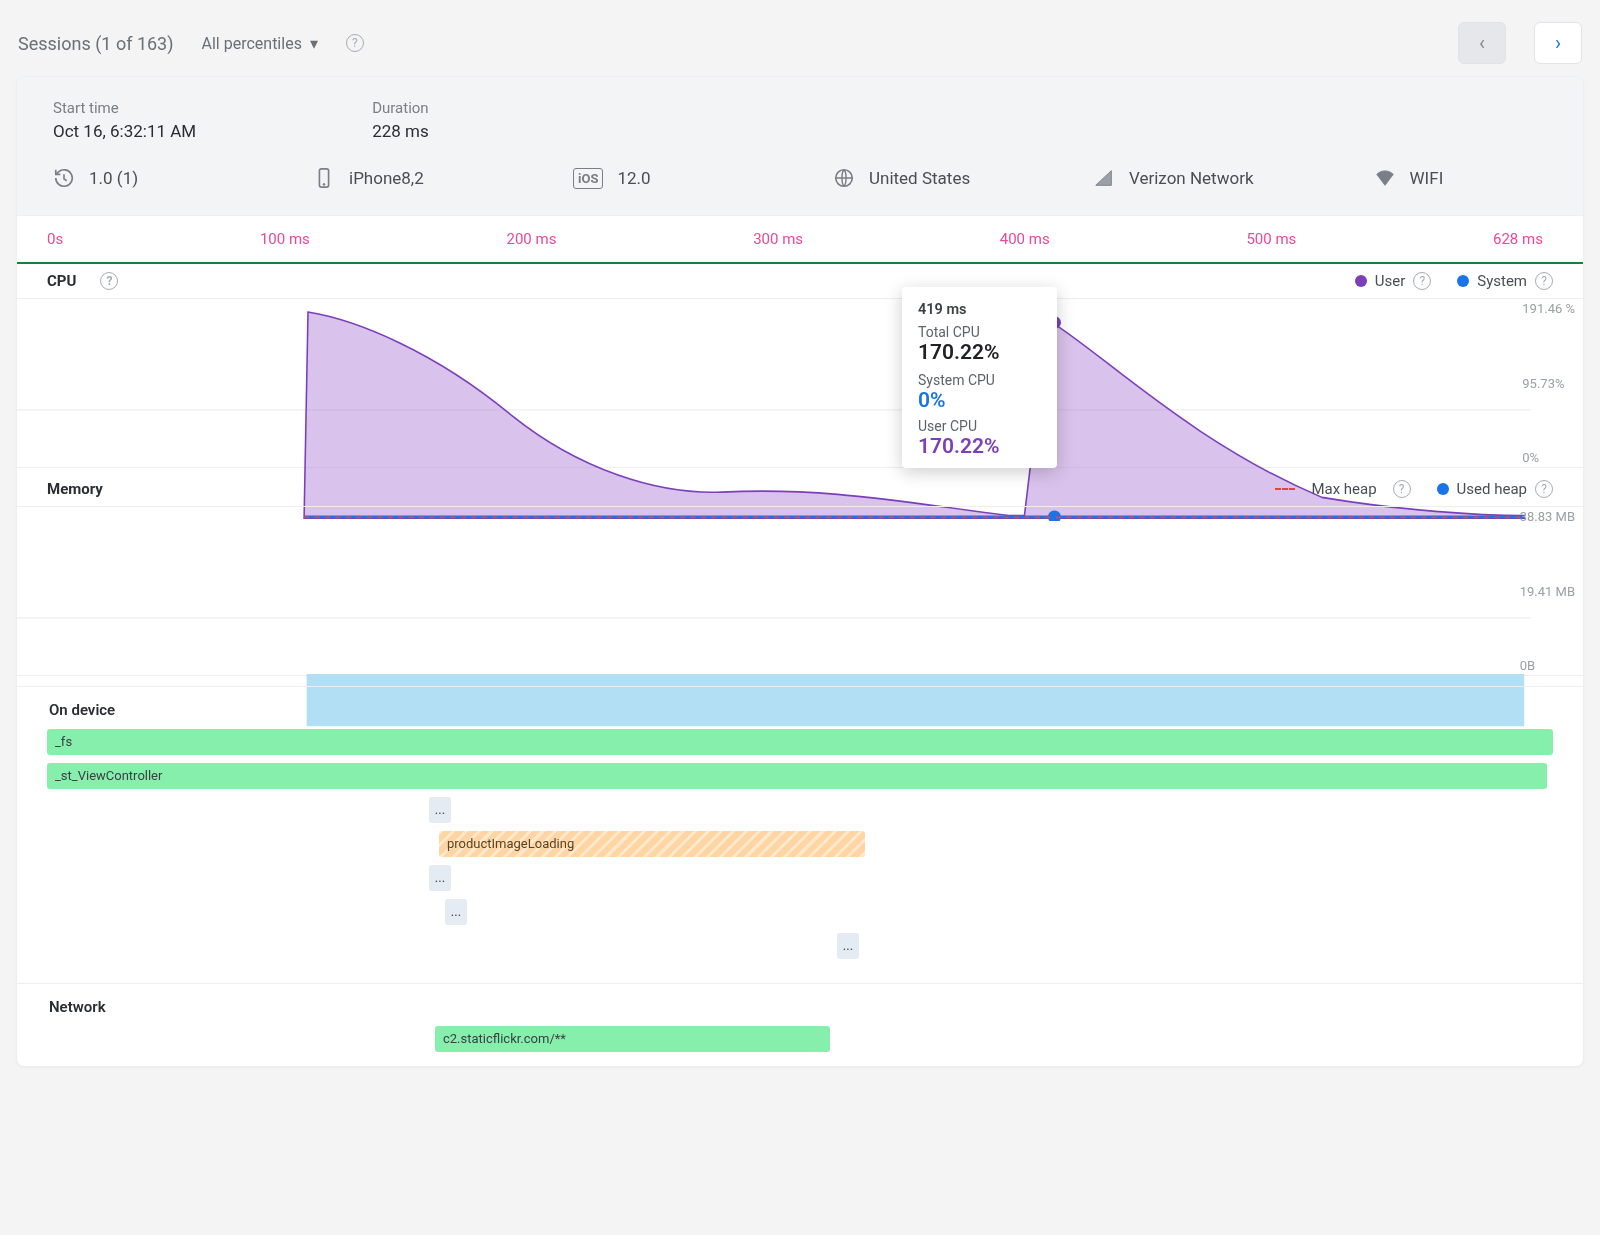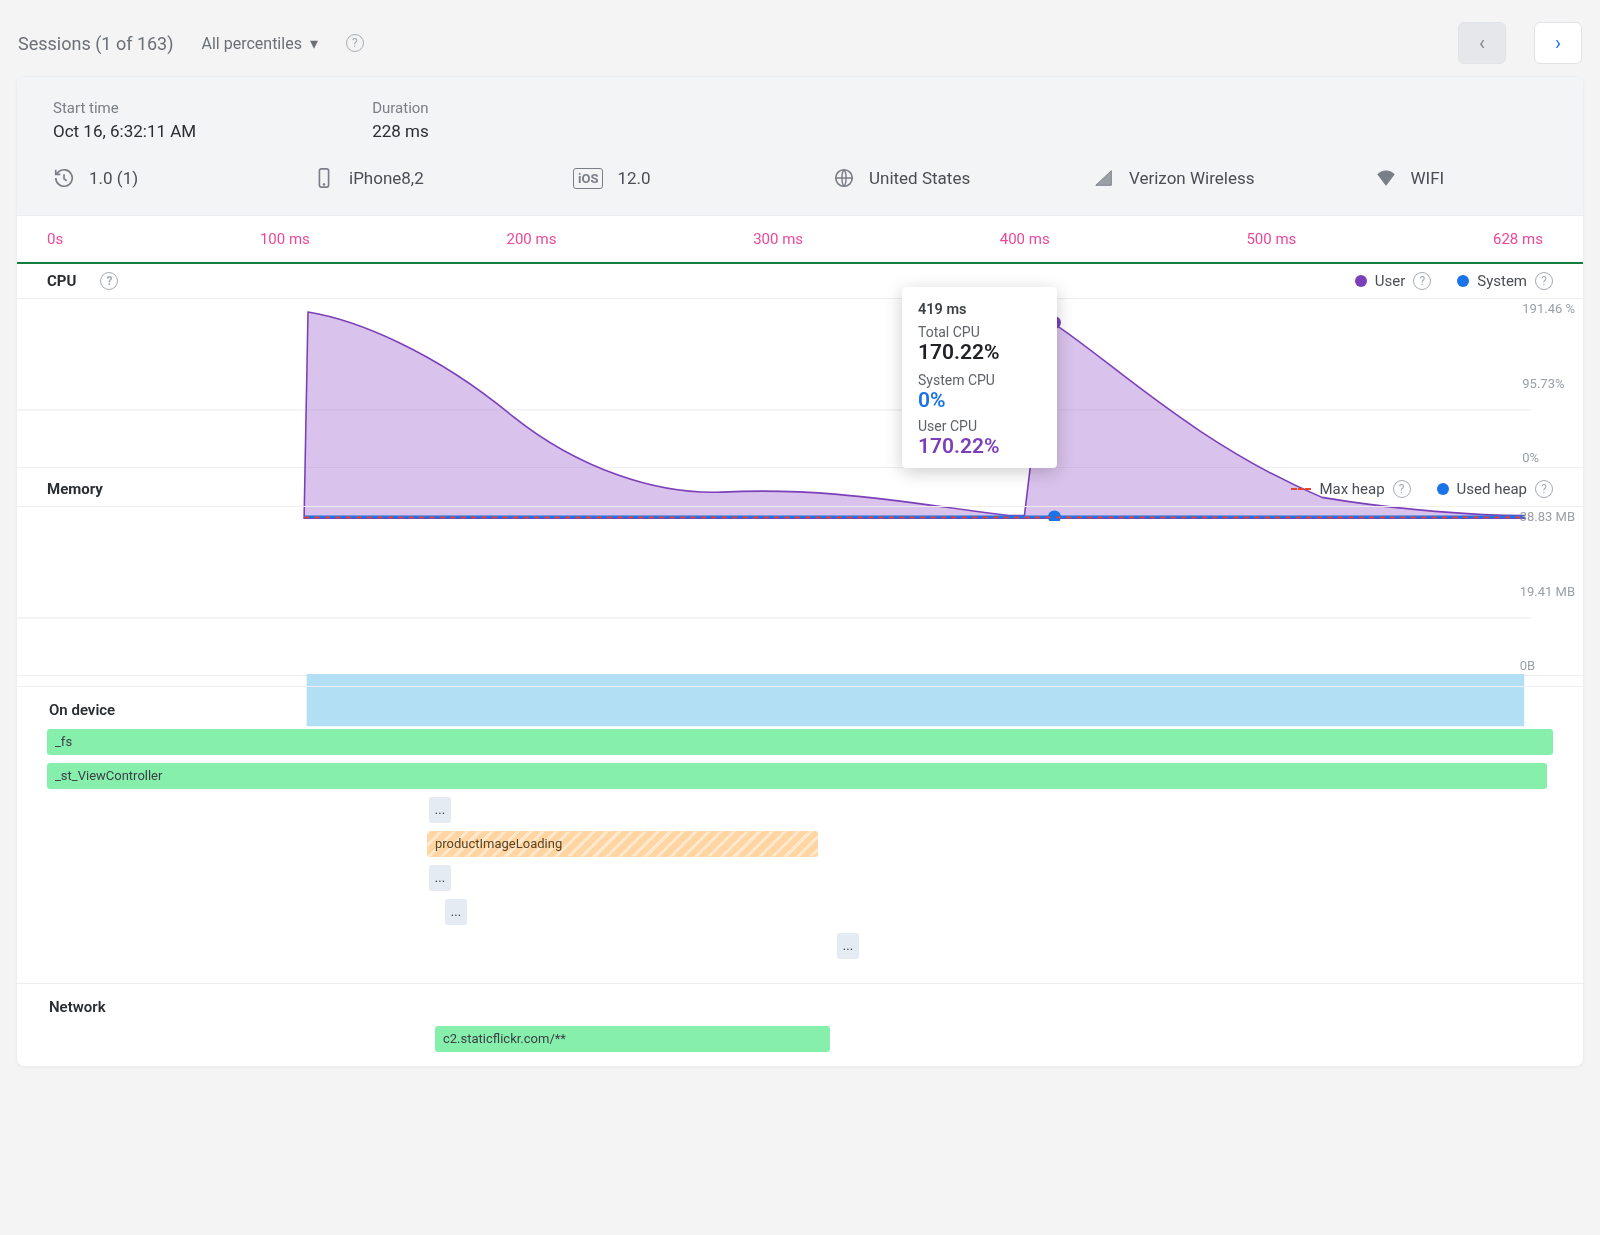--- a/index.html
+++ b/index.html
@@ -124,21 +124,21 @@
           <svg viewBox="0 0 24 24" fill="none">
               <circle cx="12" cy="12" r="9" stroke="#7a7f87" stroke-width="1.8"></circle>
               <path d="M3 12h18M12 3c3 3 3 15 0 18M12 3c-3 3-3 15 0 18" stroke="#7a7f87" stroke-width="1.6"></path>
             </svg>
           <span>United States</span>
         </div>
         <div class="meta">
           <svg viewBox="0 0 24 24">
               <path d="M3 20 L20 20 L20 4 Z" fill="#9aa0a6"></path>
             </svg>
-          <span>Verizon Wireless</span>
+          <span>Verizon Network</span>
         </div>
         <div class="meta">
           <svg viewBox="0 0 24 24">
               <path d="M3 8 C8 3 16 3 21 8 L12 20 Z" fill="#7a7f87"></path>
             </svg>
           <span>WIFI</span>
         </div>
       </div>
     </div>
 
@@ -197,21 +197,21 @@
           <div class="lab">User CPU</div>
           <div class="usr">170.22%</div>
        </div>
     </div>
 
     <div class="sec-head">
       <span class="sec-title">
         <span>Memory</span>
       </span>
       <span class="legend">
-        <span style="display:flex;align-items:center;gap:8px;">
+        <span style="display:flex;align-items:center;gap:16px;">
           <span style="width:20px;border-top:2px dashed #ea4335;"></span>
           <span>Max heap</span>
           <span class="help">?</span>
         </span>
         <span style="display:flex;align-items:center;gap:8px;">
           <span class="dot" style="background:#1a73e8"></span>
           <span>Used heap</span>
           <span class="help">?</span>
         </span>
       </span>
@@ -236,21 +236,21 @@
        <div class="lane">
           <div class="bar blue" style="left:0;right:0;">_fs</div>
         </div>
        <div class="lane">
           <div class="bar blue" style="left:0;right:6px;">_st_ViewController</div>
         </div>
        <div class="lane">
           <div class="bar small" style="left:382px;">...</div>
         </div>
        <div class="lane">
-          <div class="bar orange" style="left:380px;width:391px;">productImageLoading</div>
+          <div class="bar orange" style="left:392px;width:426px;">productImageLoading</div>
         </div>
        <div class="lane">
           <div class="bar small" style="left:382px;">...</div>
         </div>
        <div class="lane">
           <div class="bar small" style="left:398px;">...</div>
         </div>
        <div class="lane">
           <div class="bar small" style="left:790px;">...</div>
         </div>

